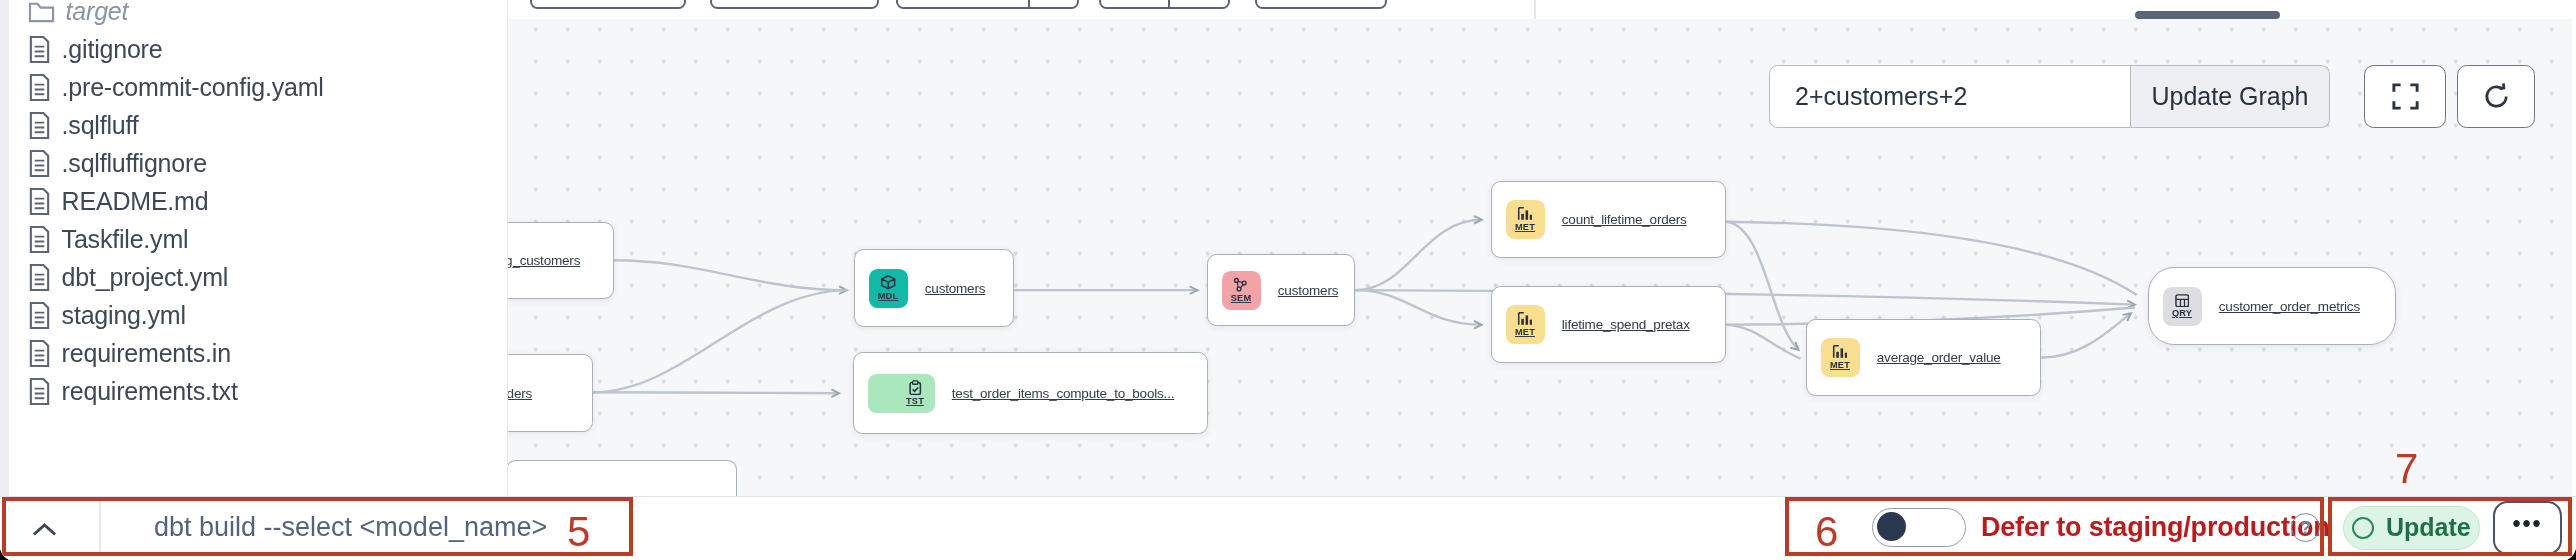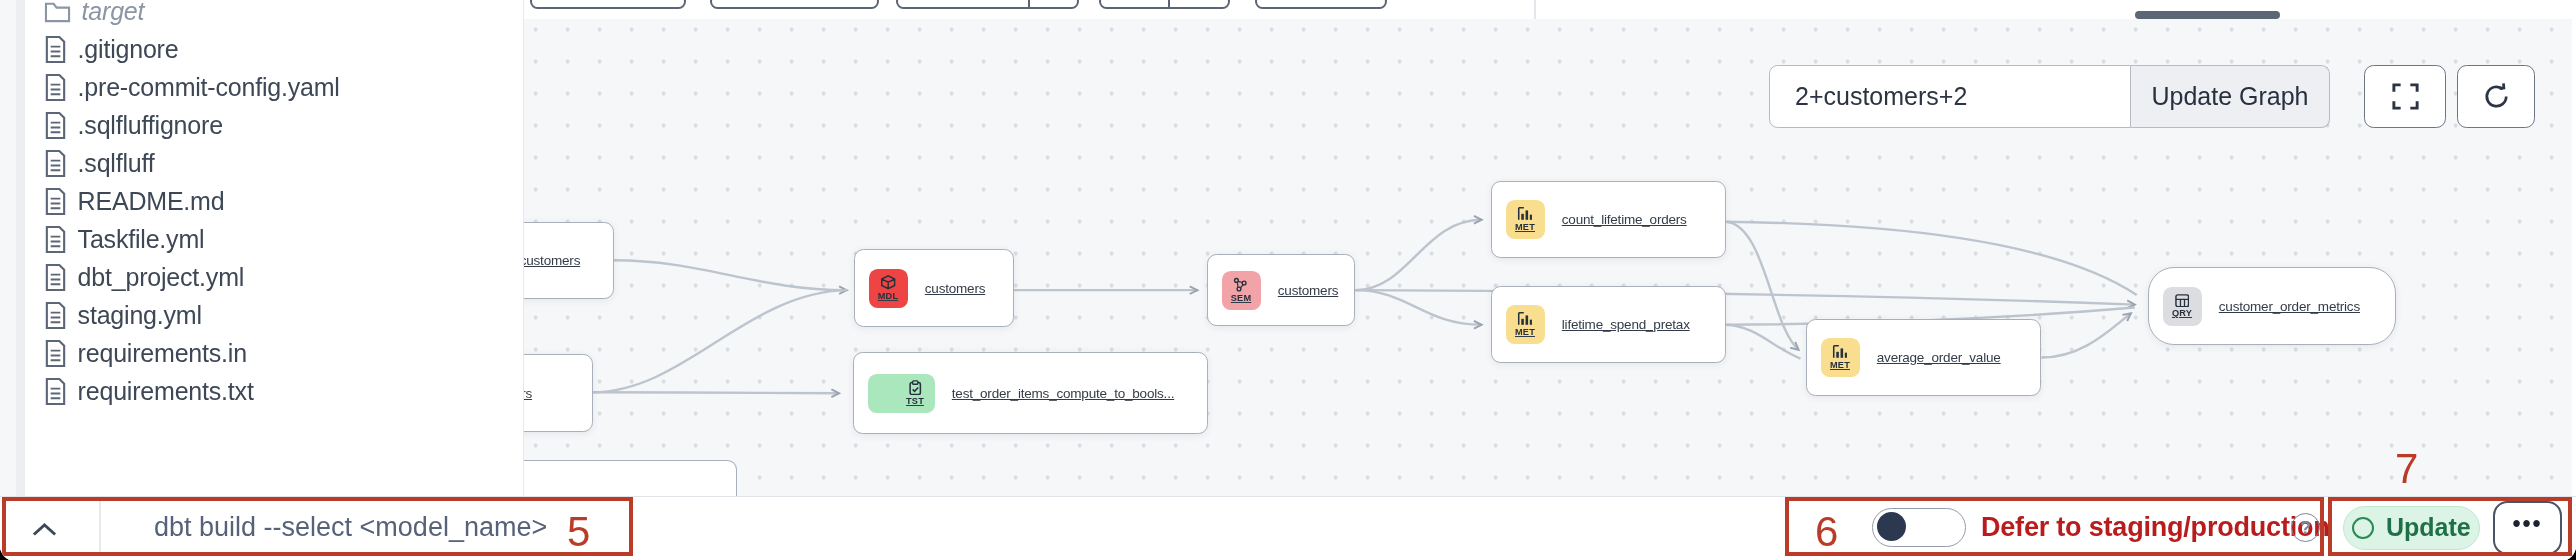--- a/index.html
+++ b/index.html
@@ -23,21 +23,21 @@
     display:flex;align-items:center;box-sizing:border-box;
     padding-left:13.5px;gap:17.3px;cursor:pointer;text-decoration:underline;
   }
   .node .nlabel{font-size:13.5px;letter-spacing:-0.2px;color:#333c49;white-space:nowrap;}
   .badge{
     width:39px;height:39px;border-radius:8.7px;flex:0 0 39px;
     display:flex;flex-direction:column;align-items:center;justify-content:center;gap:1px;
   }
   .badge span{font-size:9.2px;font-weight:700;color:#27303d;letter-spacing:0.2px;}
   .badge svg{display:block;}
-  .badge-MDL{background:#ef4444;}
+  .badge-MDL{background:#14b8a6;}
   .badge-SEM{background:#f2a3a7;}
   .badge-MET{background:#f8de8e;}
   .badge-TST{background:#abe7bc;padding-left:28px;}
   .badge-QRY{background:#dcdde0;}
   .partial-node{
     position:absolute;z-index:2;background:#fff;border:1.9px solid #a8b0bc;
     border-bottom:none;border-radius:9.6px 9.6px 0 0;box-sizing:border-box;
   }
   
   .selector-group{position:absolute;left:1769px;top:65px;height:63px;z-index:3;display:flex;border-radius:12px;}
@@ -57,21 +57,21 @@
     display:flex;align-items:center;justify-content:center;cursor:pointer;
   }
   
   .top-strip{position:absolute;left:508px;top:0;width:2068px;height:19px;background:#fff;z-index:5;}
   .pbtn{position:absolute;top:-5.8px;height:14.5px;background:#fff;border:2.4px solid #5b6473;border-radius:8.7px;box-sizing:border-box;}
   .pdiv{position:absolute;top:0;width:2.4px;height:8.7px;background:#5b6473;}
   .dark-bar{position:absolute;top:10.6px;height:8.7px;background:#5d6674;border-radius:3.9px;}
   .strip-vline{position:absolute;top:0;width:1.9px;height:19px;background:#e3e6eb;}
   
   .file-panel{
-    position:absolute;left:16px;top:0;width:508px;height:496px;background:#fff;z-index:10;
+    position:absolute;left:0;top:0;width:508px;height:496px;background:#fff;z-index:10;
     border-right:1.9px solid #e6e9ed;box-sizing:border-box;
   }
   .edge-strip{position:absolute;left:0;top:0;width:8.7px;height:496px;background:#eceef1;}
   .tree{position:absolute;left:0;top:-7.7px;width:100%;}
   .trow{height:38px;display:flex;align-items:center;padding-left:27px;gap:9.6px;cursor:pointer;}
   .trow .flabel{font-size:25px;color:#3d4756;letter-spacing:-0.2px;}
   .trow.folder .flabel{color:#8b95a4;font-style:italic;}
   .trow svg{flex:0 0 auto;}
   
   .bottom-bar{
@@ -276,28 +276,28 @@
             <path d="M4 2 L17 2 L22 7 L22 28 L4 28 Z" fill="none" stroke="#5c6676" stroke-width="2.2"></path>
             <path d="M8 12 L18 12 M8 17 L18 17 M8 22 L18 22" stroke="#5c6676" stroke-width="2"></path>
           </svg>
         <span class="flabel">.pre-commit-config.yaml</span>
       </div>
       <div class="trow">
         <svg width="25" height="29" viewBox="0 0 26 30">
             <path d="M4 2 L17 2 L22 7 L22 28 L4 28 Z" fill="none" stroke="#5c6676" stroke-width="2.2"></path>
             <path d="M8 12 L18 12 M8 17 L18 17 M8 22 L18 22" stroke="#5c6676" stroke-width="2"></path>
           </svg>
+        <span class="flabel">.sqlfluff</span>
+      </div>
+      <div class="trow">
+        <svg width="25" height="29" viewBox="0 0 26 30">
+            <path d="M4 2 L17 2 L22 7 L22 28 L4 28 Z" fill="none" stroke="#5c6676" stroke-width="2.2"></path>
+            <path d="M8 12 L18 12 M8 17 L18 17 M8 22 L18 22" stroke="#5c6676" stroke-width="2"></path>
+          </svg>
         <span class="flabel">.sqlfluffignore</span>
-      </div>
-      <div class="trow">
-        <svg width="25" height="29" viewBox="0 0 26 30">
-            <path d="M4 2 L17 2 L22 7 L22 28 L4 28 Z" fill="none" stroke="#5c6676" stroke-width="2.2"></path>
-            <path d="M8 12 L18 12 M8 17 L18 17 M8 22 L18 22" stroke="#5c6676" stroke-width="2"></path>
-          </svg>
-        <span class="flabel">.sqlfluff</span>
       </div>
       <div class="trow">
         <svg width="25" height="29" viewBox="0 0 26 30">
             <path d="M4 2 L17 2 L22 7 L22 28 L4 28 Z" fill="none" stroke="#5c6676" stroke-width="2.2"></path>
             <path d="M8 12 L18 12 M8 17 L18 17 M8 22 L18 22" stroke="#5c6676" stroke-width="2"></path>
           </svg>
         <span class="flabel">README.md</span>
       </div>
       <div class="trow">
         <svg width="25" height="29" viewBox="0 0 26 30">

